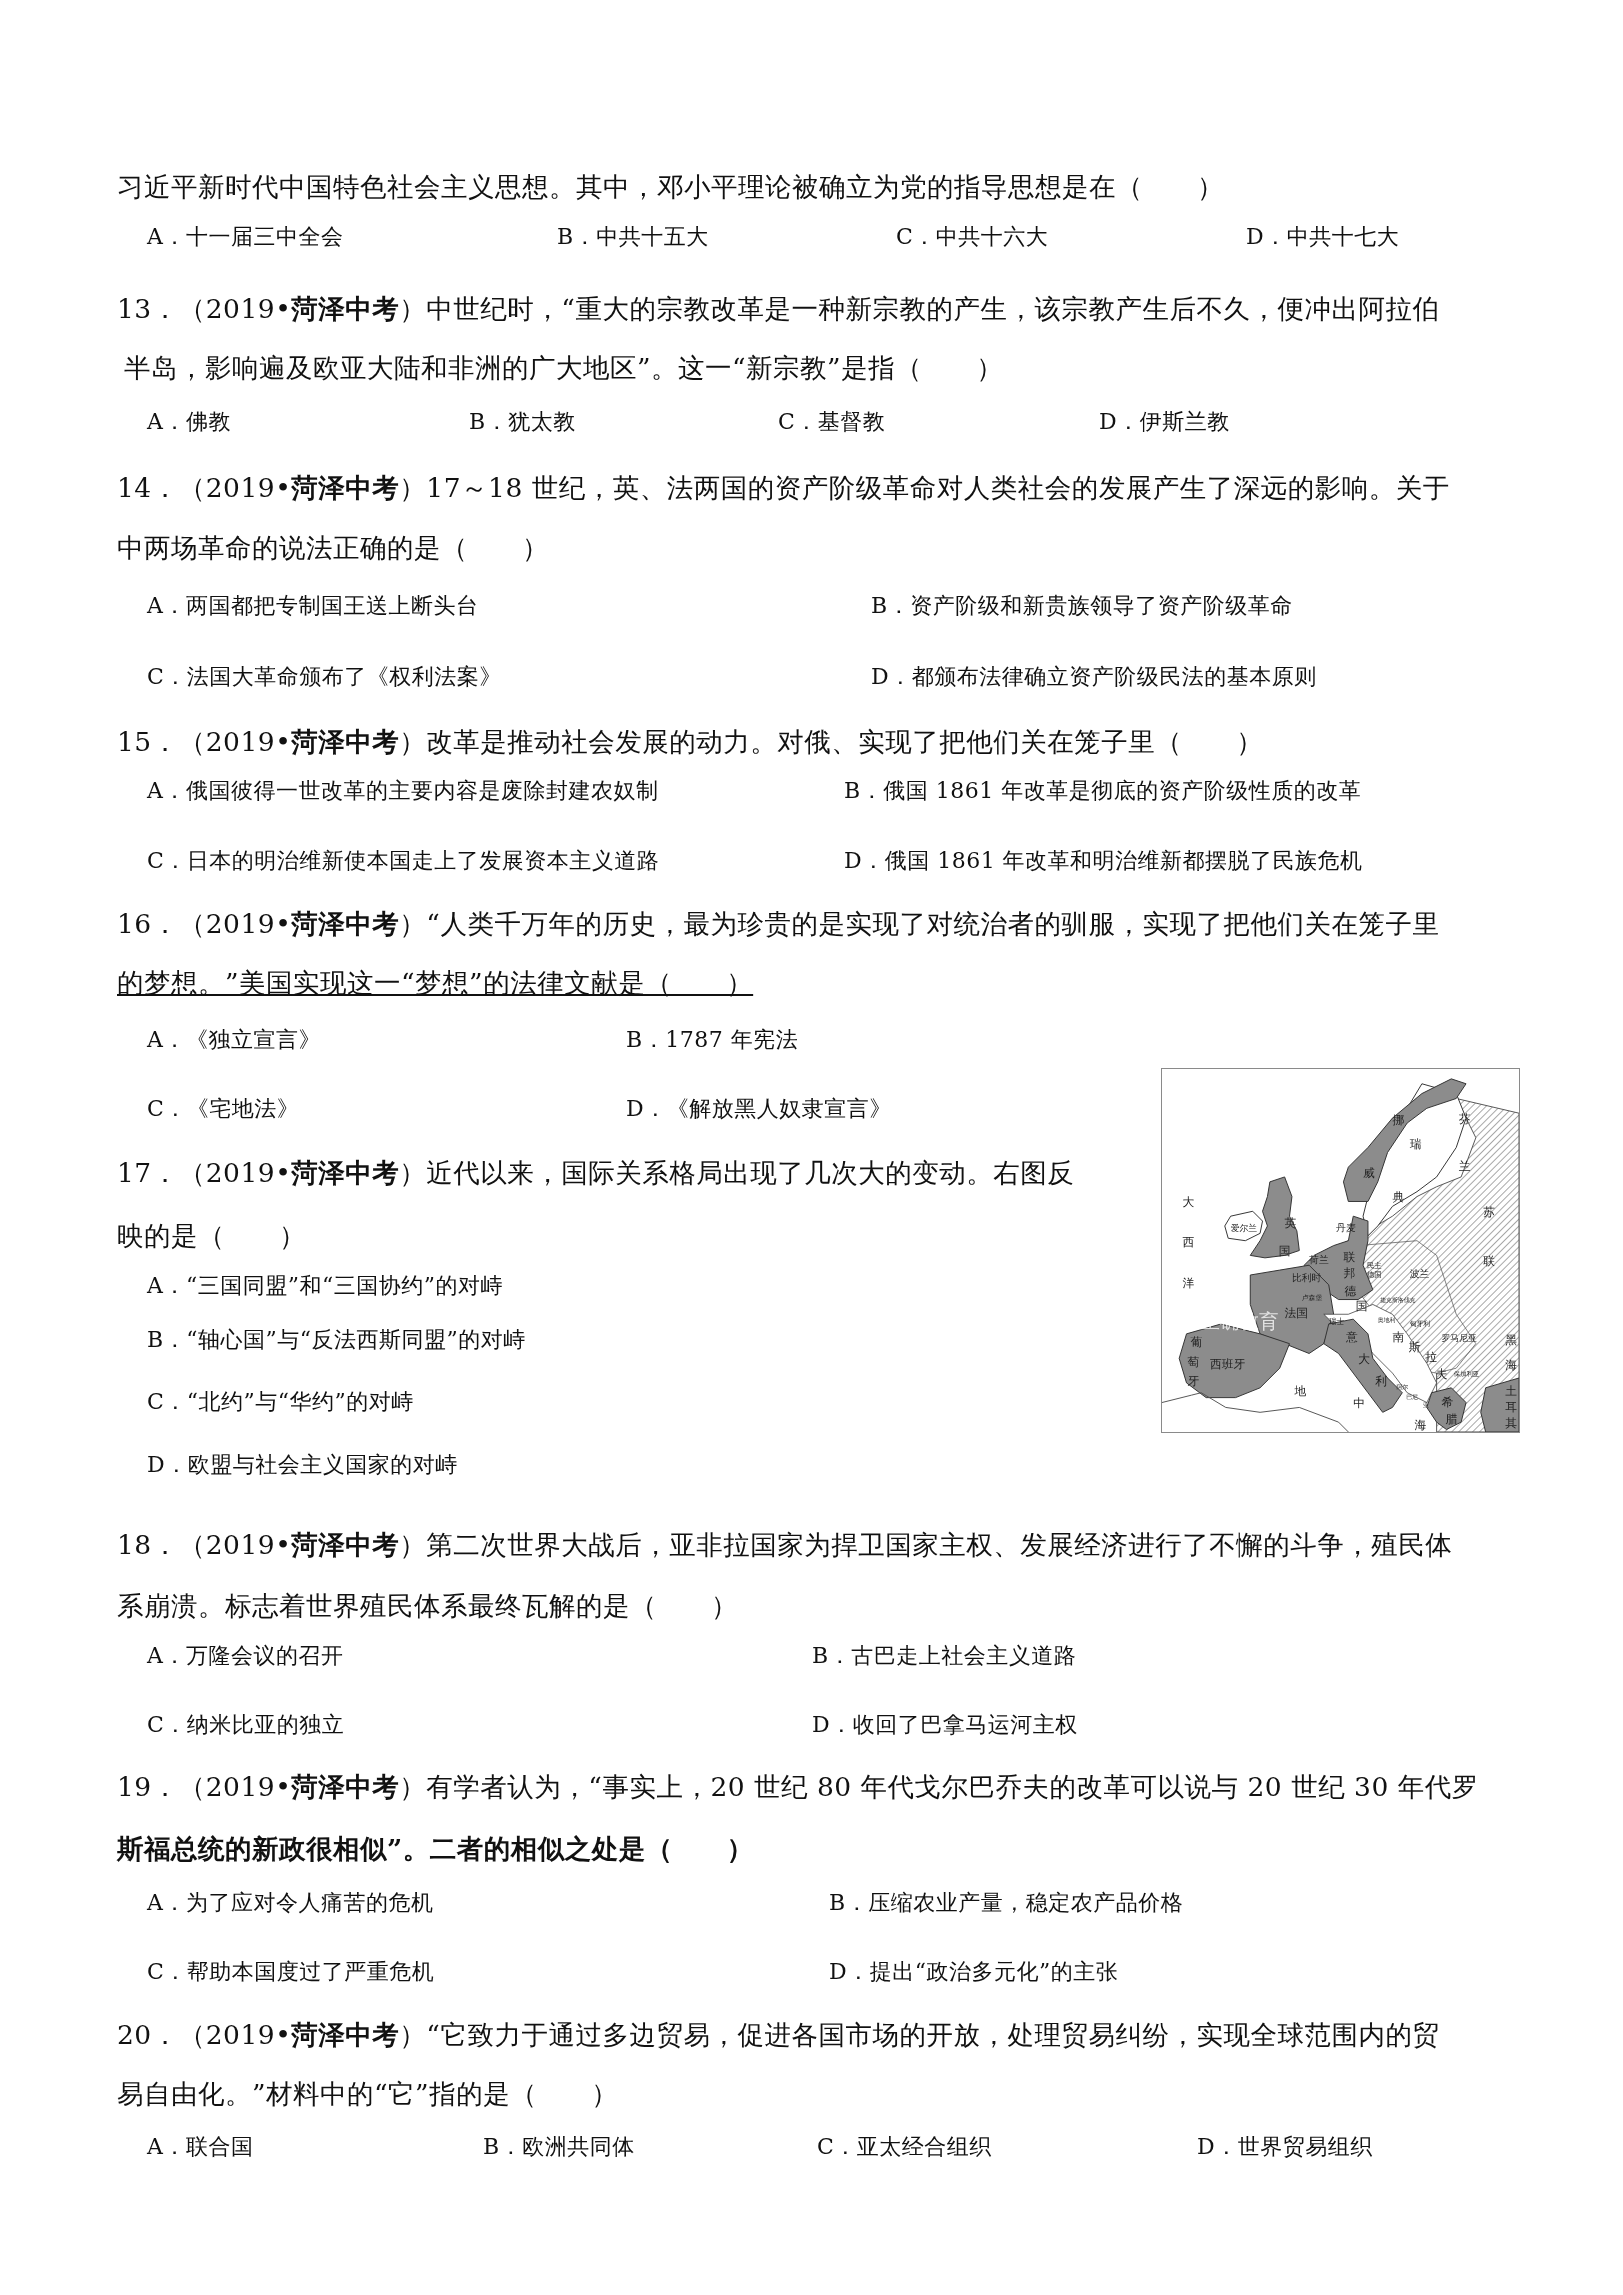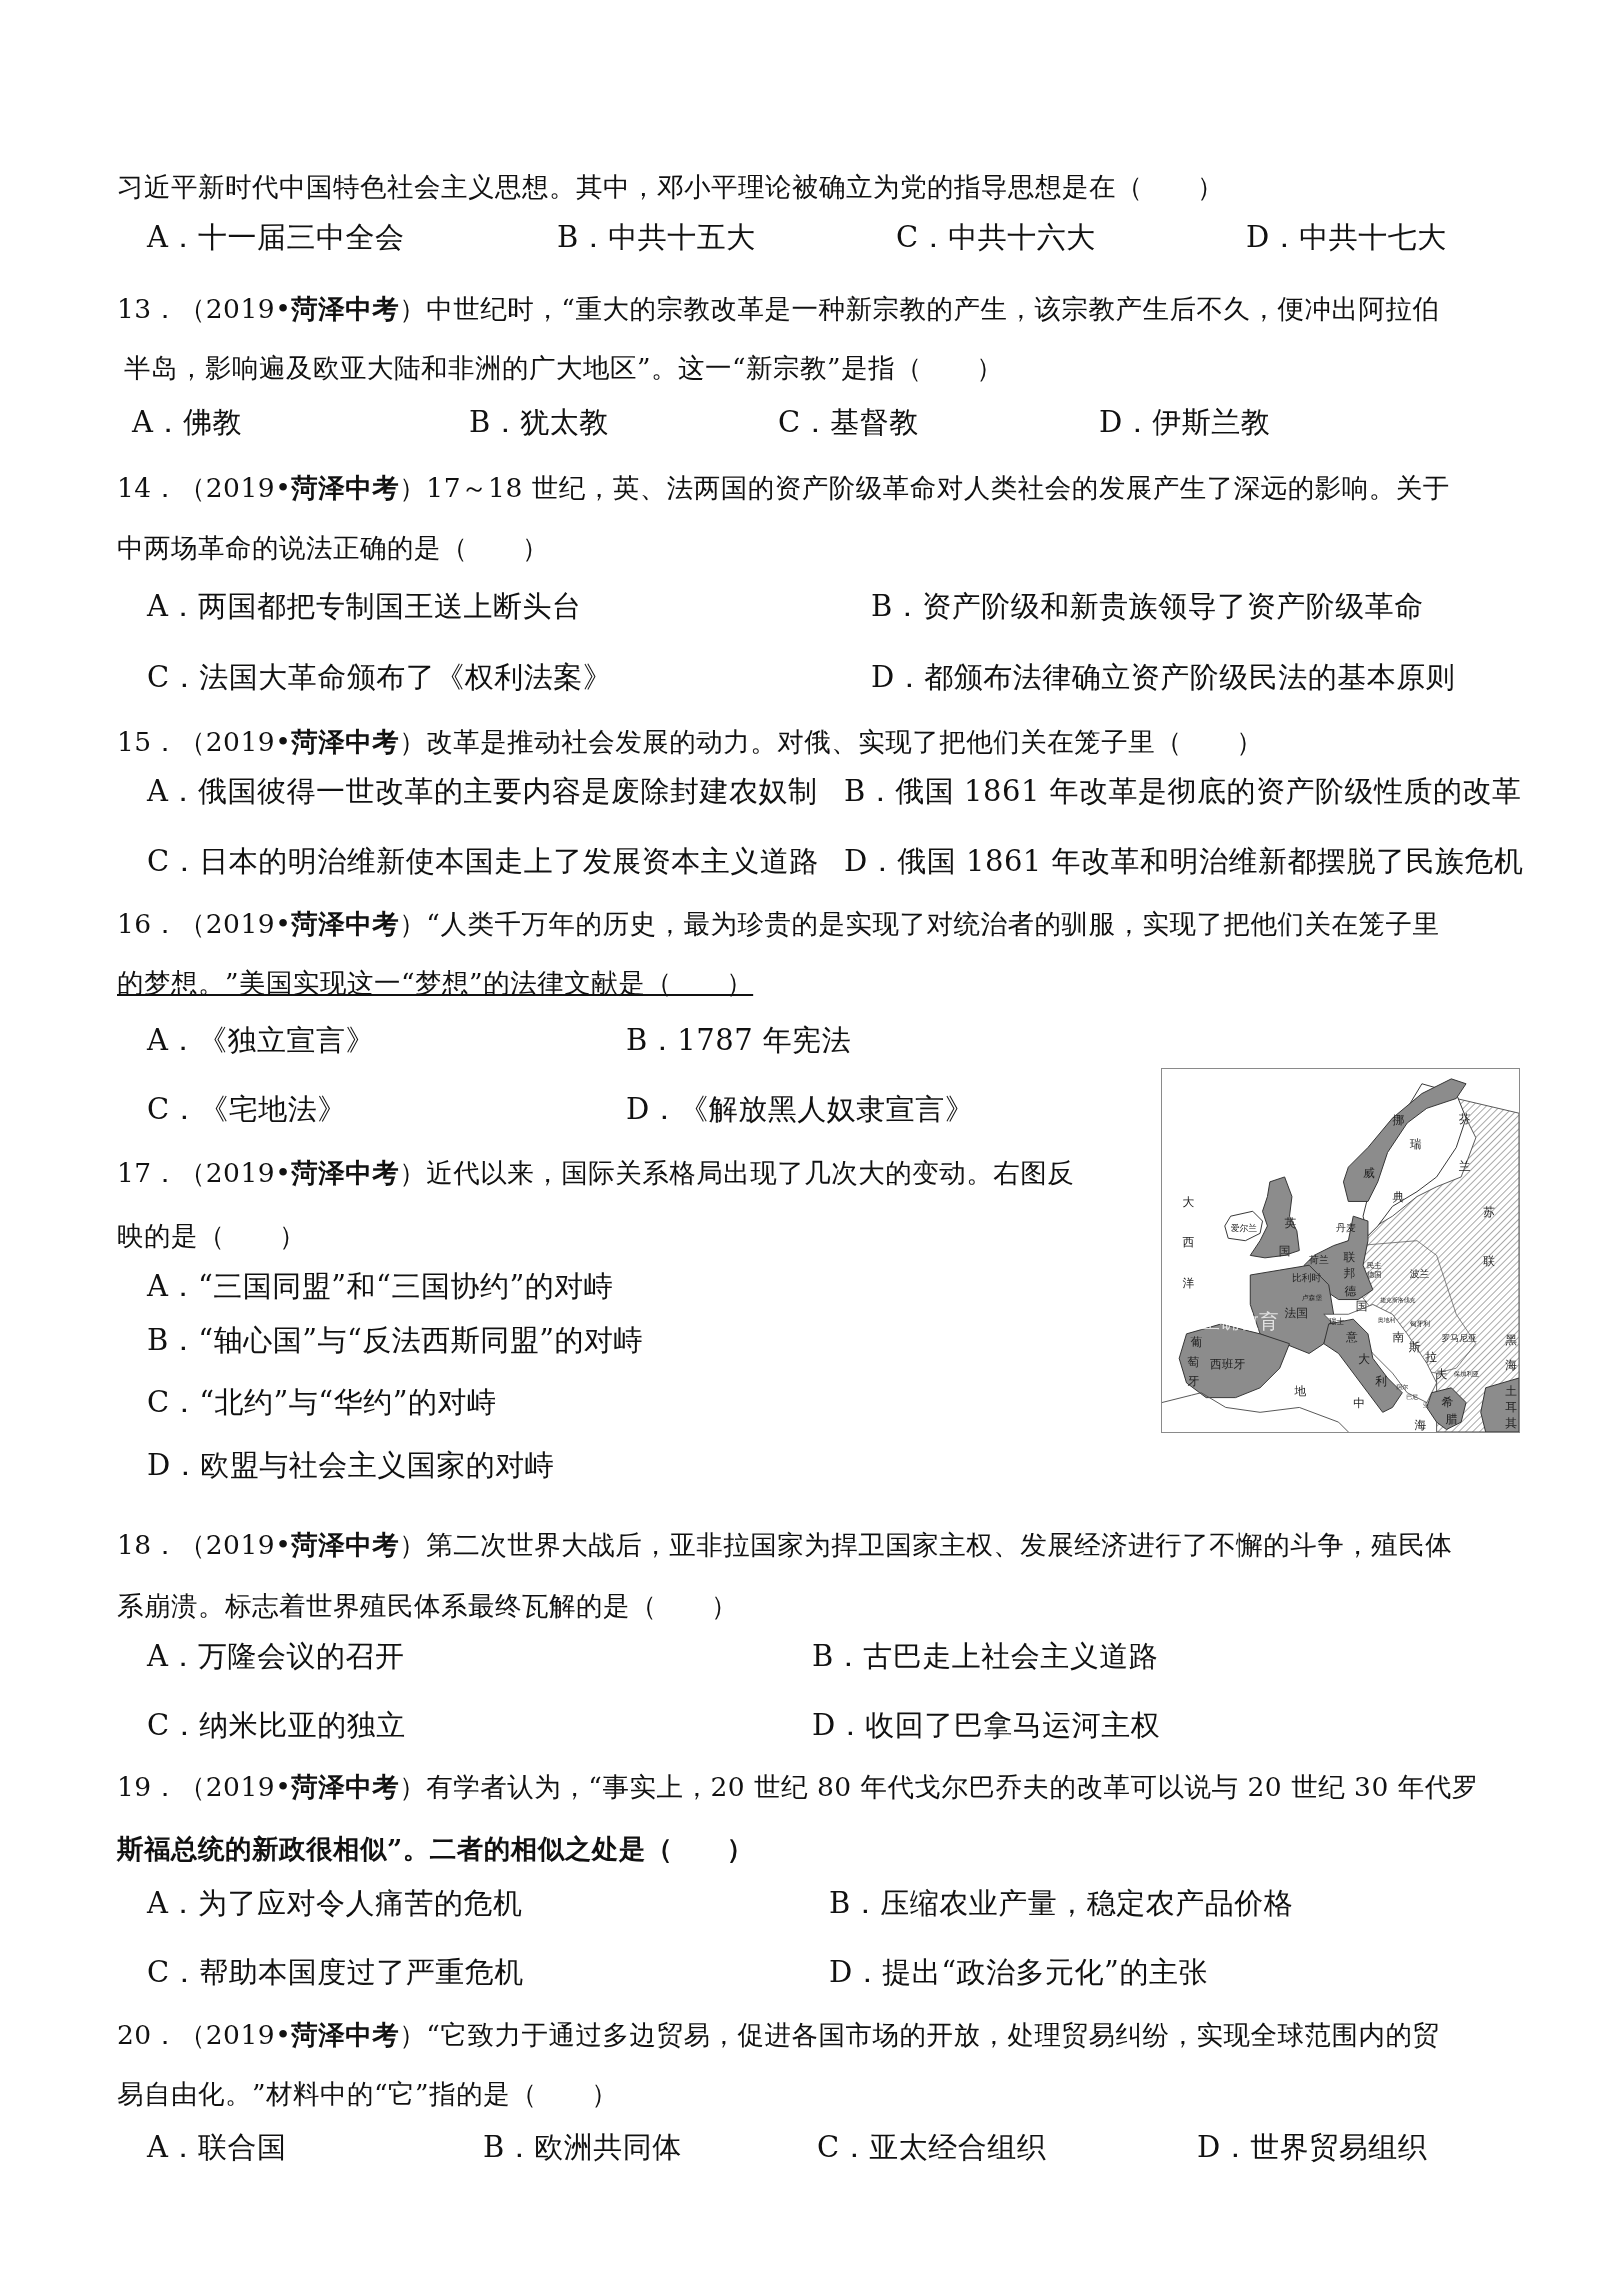--- a/index.html
+++ b/index.html
@@ -18,21 +18,21 @@
     .line {
       position: absolute;
       left: 117px;
       font-size: 26.5px;
       line-height: 34px;
       white-space: nowrap;
       letter-spacing: 0.5px;
     }
     .opt {
       position: absolute;
-      font-size: 29px;
+      font-size: 22px;
       line-height: 34px;
       white-space: nowrap;
       letter-spacing: 0.5px;
     }
     .src { font-weight: bold; }
     
     .map-figure {
       position: absolute;
       left: 1161px;
       top: 1068px;
@@ -63,21 +63,21 @@
 <body>
 
 <div class="line" style="top:170px;">习近平新时代中国特色社会主义思想。其中，邓小平理论被确立为党的指导思想是在（　　）</div>
 <div class="opt" style="left:147px; top:220px;"><span>A．</span><span>十一届三中全会</span></div>
 <div class="opt" style="left:557px; top:220px;"><span>B．</span><span>中共十五大</span></div>
 <div class="opt" style="left:896px; top:220px;"><span>C．</span><span>中共十六大</span></div>
 <div class="opt" style="left:1246px; top:220px;"><span>D．</span><span>中共十七大</span></div>
 
 <div class="line" style="top:292px;"><span>13．</span><span>（2019</span><span>•</span><span class="src">菏泽中考</span><span>）</span><span>中世纪时，“重大的宗教改革是一种新宗教的产生，该宗教产生后不久，便冲出阿拉伯</span></div>
 <div class="line" style="top:351px;margin-left:7px;">半岛，影响遍及欧亚大陆和非洲的广大地区”。这一“新宗教”是指（　　）</div>
-<div class="opt" style="left:132px; top:405px;"><span>A．</span><span>佛教</span></div>
+<div class="opt" style="left:147px; top:405px;"><span>A．</span><span>佛教</span></div>
 <div class="opt" style="left:469px; top:405px;"><span>B．</span><span>犹太教</span></div>
 <div class="opt" style="left:778px; top:405px;"><span>C．</span><span>基督教</span></div>
 <div class="opt" style="left:1099px; top:405px;"><span>D．</span><span>伊斯兰教</span></div>
 
 <div class="line" style="top:471px;"><span>14．</span><span>（2019</span><span>•</span><span class="src">菏泽中考</span><span>）</span><span>17～18 世纪，英、法两国的资产阶级革命对人类社会的发展产生了深远的影响。关于</span></div>
 <div class="line" style="top:531px;">中两场革命的说法正确的是（　　）</div>
 <div class="opt" style="left:147px; top:589px;"><span>A．</span><span>两国都把专制国王送上断头台</span></div>
 <div class="opt" style="left:871px; top:589px;"><span>B．</span><span>资产阶级和新贵族领导了资产阶级革命</span></div>
 <div class="opt" style="left:147px; top:660px;"><span>C．</span><span>法国大革命颁布了《权利法案》</span></div>
 <div class="opt" style="left:871px; top:660px;"><span>D．</span><span>都颁布法律确立资产阶级民法的基本原则</span></div>

